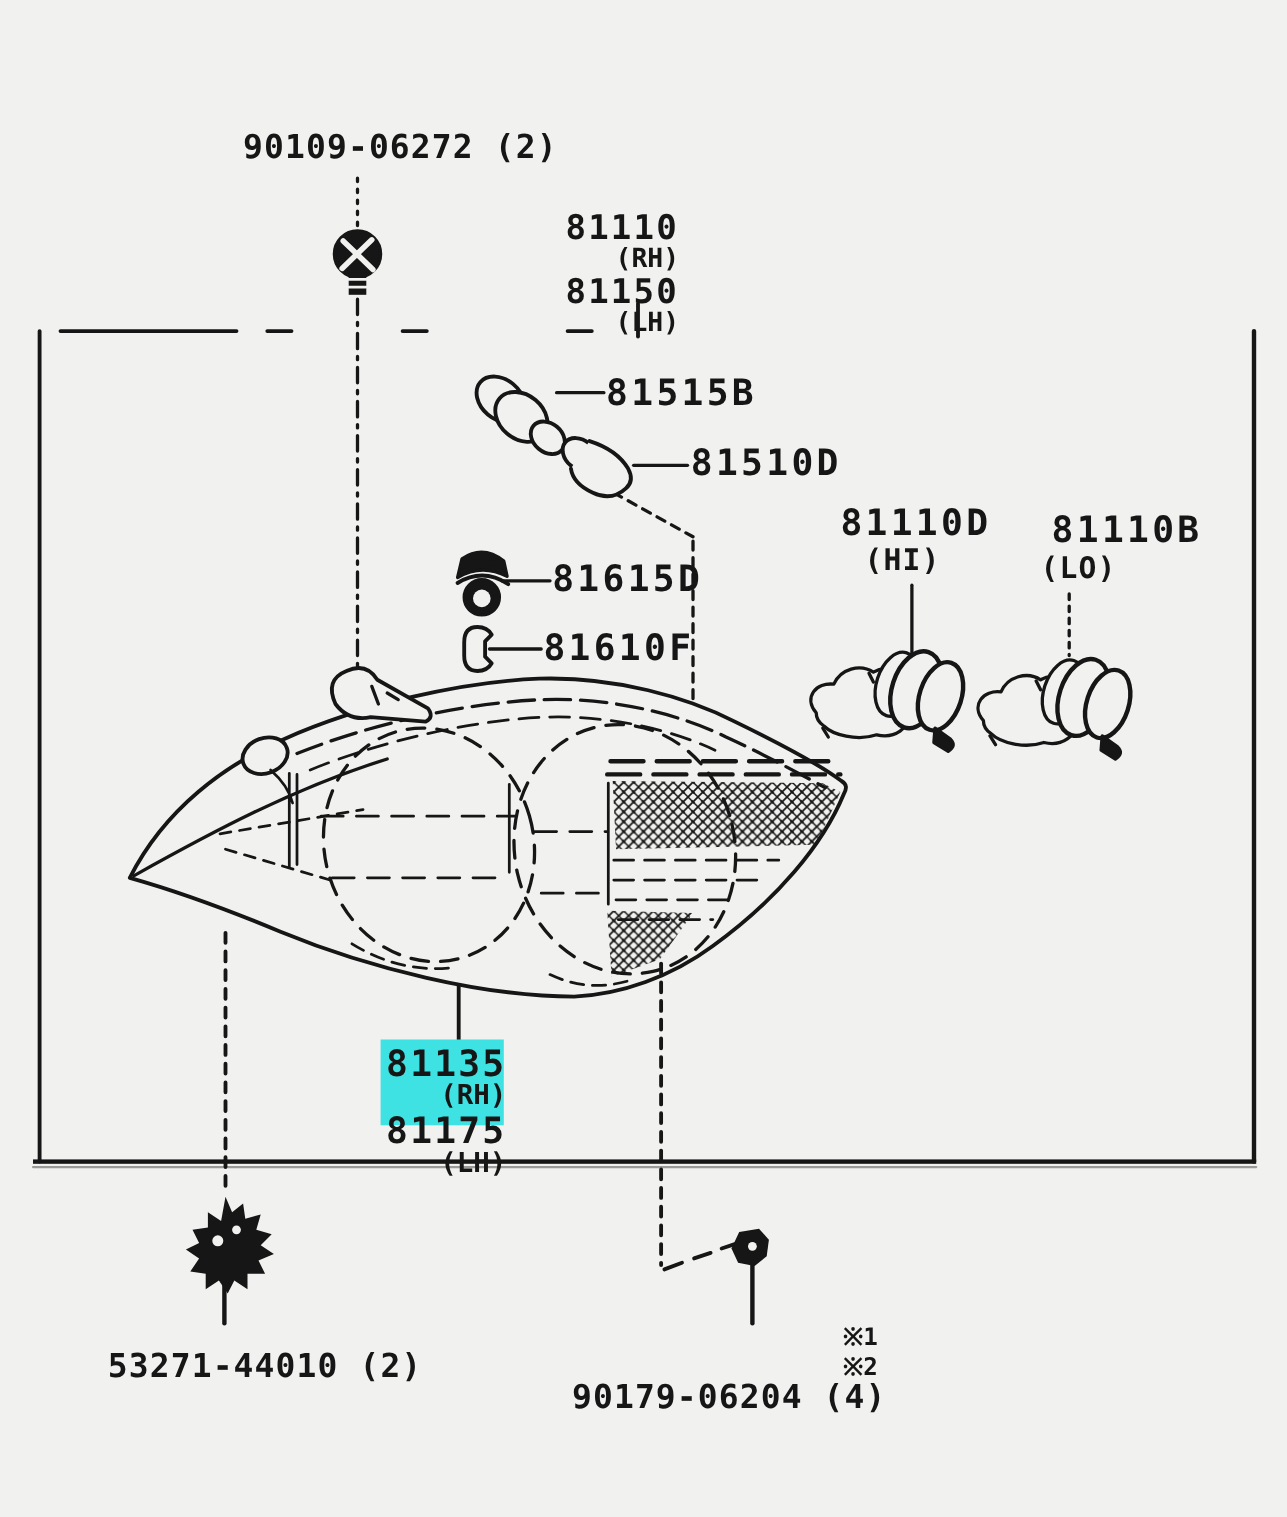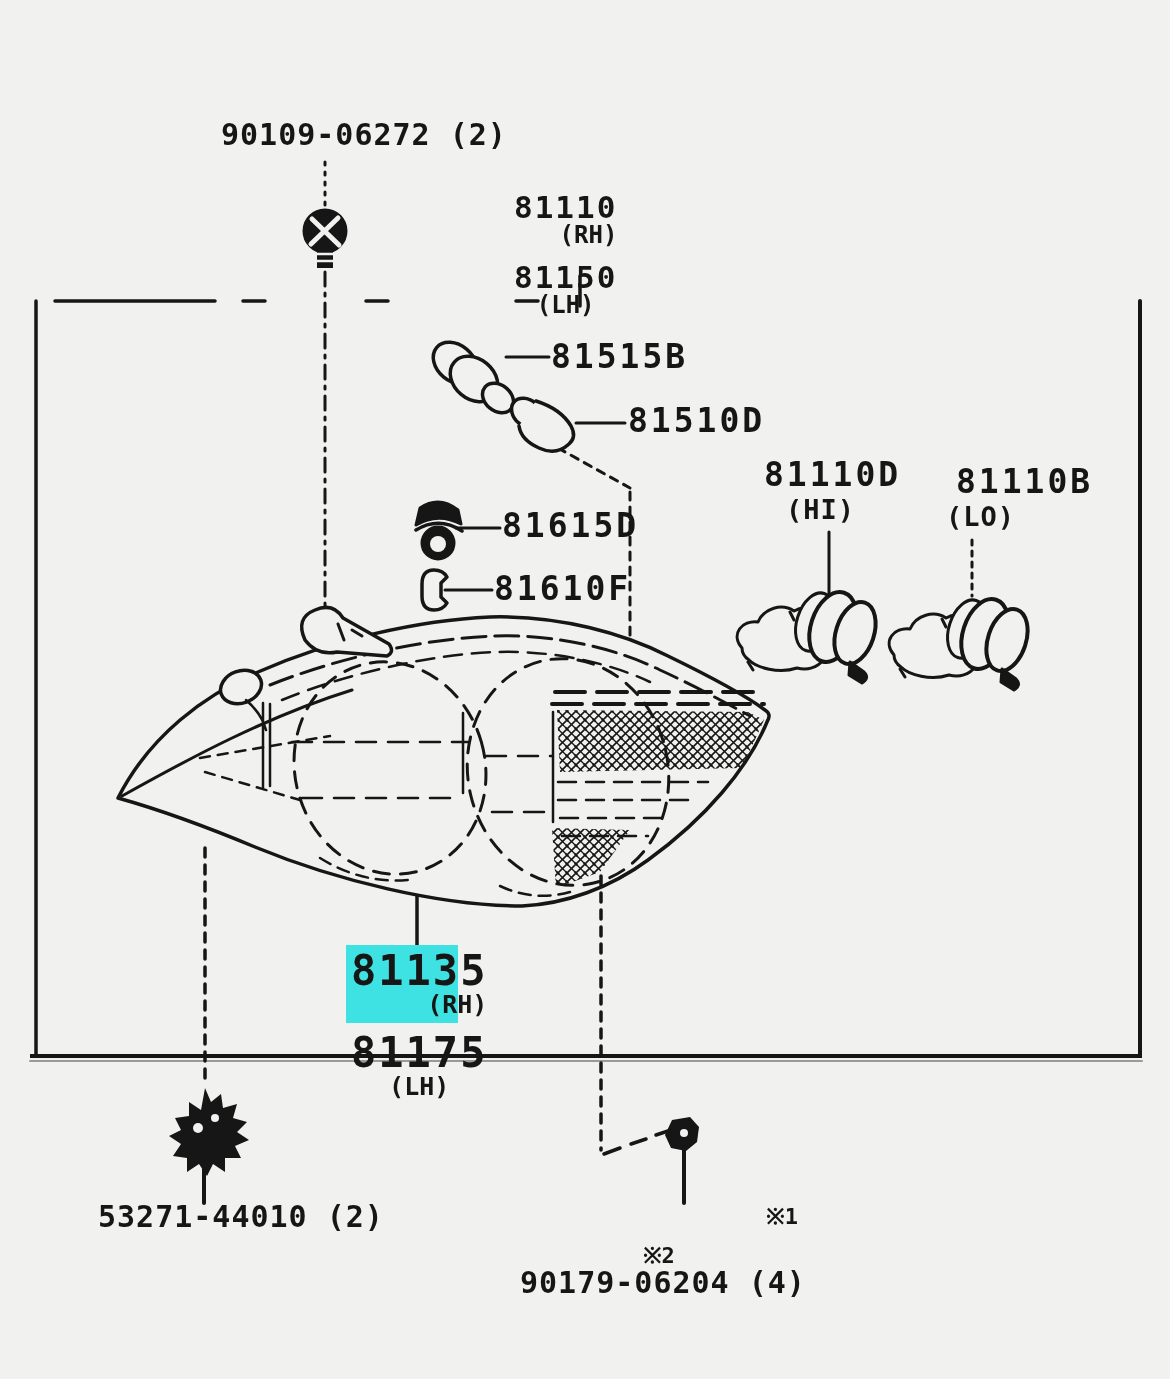--- a/index.html
+++ b/index.html
@@ -13,25 +13,25 @@
     font-family:"DejaVu Sans Mono","Liberation Mono",monospace;
     color:var(--ink);overflow:hidden;padding-left:31px;
   }
   .art{position:absolute;left:0;top:0;width:1170px;height:1379px;color:var(--ink);}
   .pn{
     position:absolute;font-weight:700;font-size:30px;line-height:1;
     letter-spacing:1px;white-space:nowrap;color:var(--ink);
   }
   .pn.big{font-size:33px;letter-spacing:3px;}
   .row{display:flex;align-items:flex-end;line-height:1;flex-direction:column;}
-  .row + .row{margin-top:16px;align-items:center;}
+  .row + .row{margin-top:4px;}
   .code{font-size:31px;font-weight:700;letter-spacing:2px;}
   .side{font-size:24px;font-weight:700;letter-spacing:0;margin-bottom:-1px;}
   .beam{font-size:27px;font-weight:700;letter-spacing:1px;text-align:center;}
-  .lens .code{font-size:42px;position:relative;z-index:2;}
+  .lens .code{font-size:33px;position:relative;z-index:2;}
   .lens .side{font-size:25px;position:relative;z-index:2;}
   .hl-box{position:absolute;background:var(--highlight);z-index:1;}
   .note .prefix{font-size:22px;font-weight:700;margin-right:8px;margin-bottom:1px;letter-spacing:0;}
   .note .ntext{font-size:30px;font-weight:700;letter-spacing:1px;}
 </style>
 </head>
 <body>
 
 <div class="canvas">
 
@@ -207,21 +207,21 @@
     <div class="row">
       <span class="code">81135</span>
       <span class="side">(RH)</span>
     </div>
     <div class="row">
       <span class="code">81175</span>
       <span class="side">(LH)</span>
     </div>
   </div>
 
-  <div class="pn" style="left:98px;top:1202px">
+  <div class="pn" style="left:98px;top:1228px">
     <span>53271-44010 (2)</span>
   </div>
 
   <div style="position:absolute;left:520px;top:1206px">
     <div class="row note">
       <span class="prefix">※1</span>
     </div>
     <div class="row note">
       <span class="prefix">※2</span>
       <span class="ntext">90179-06204 (4)</span>

